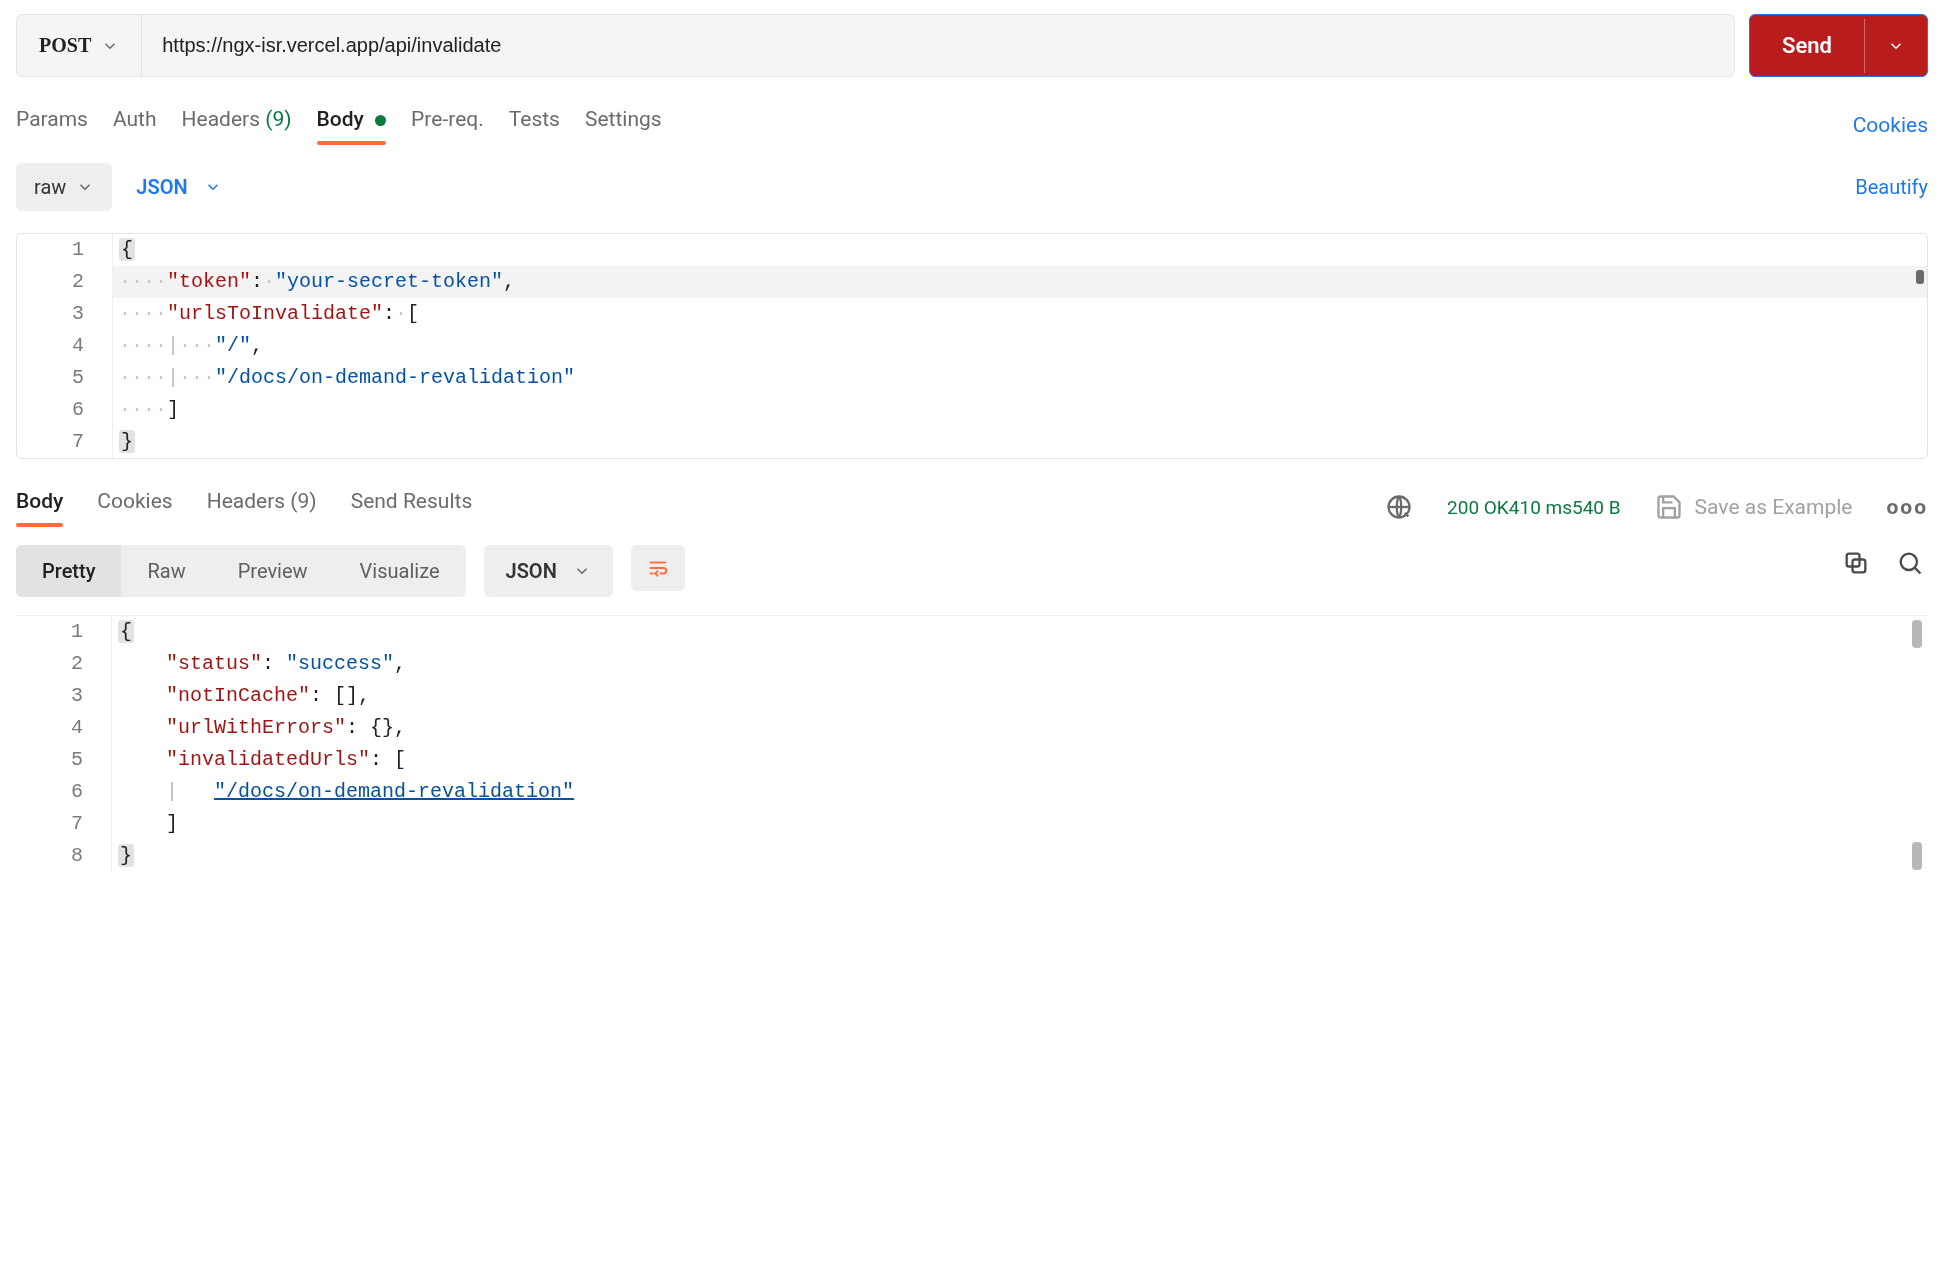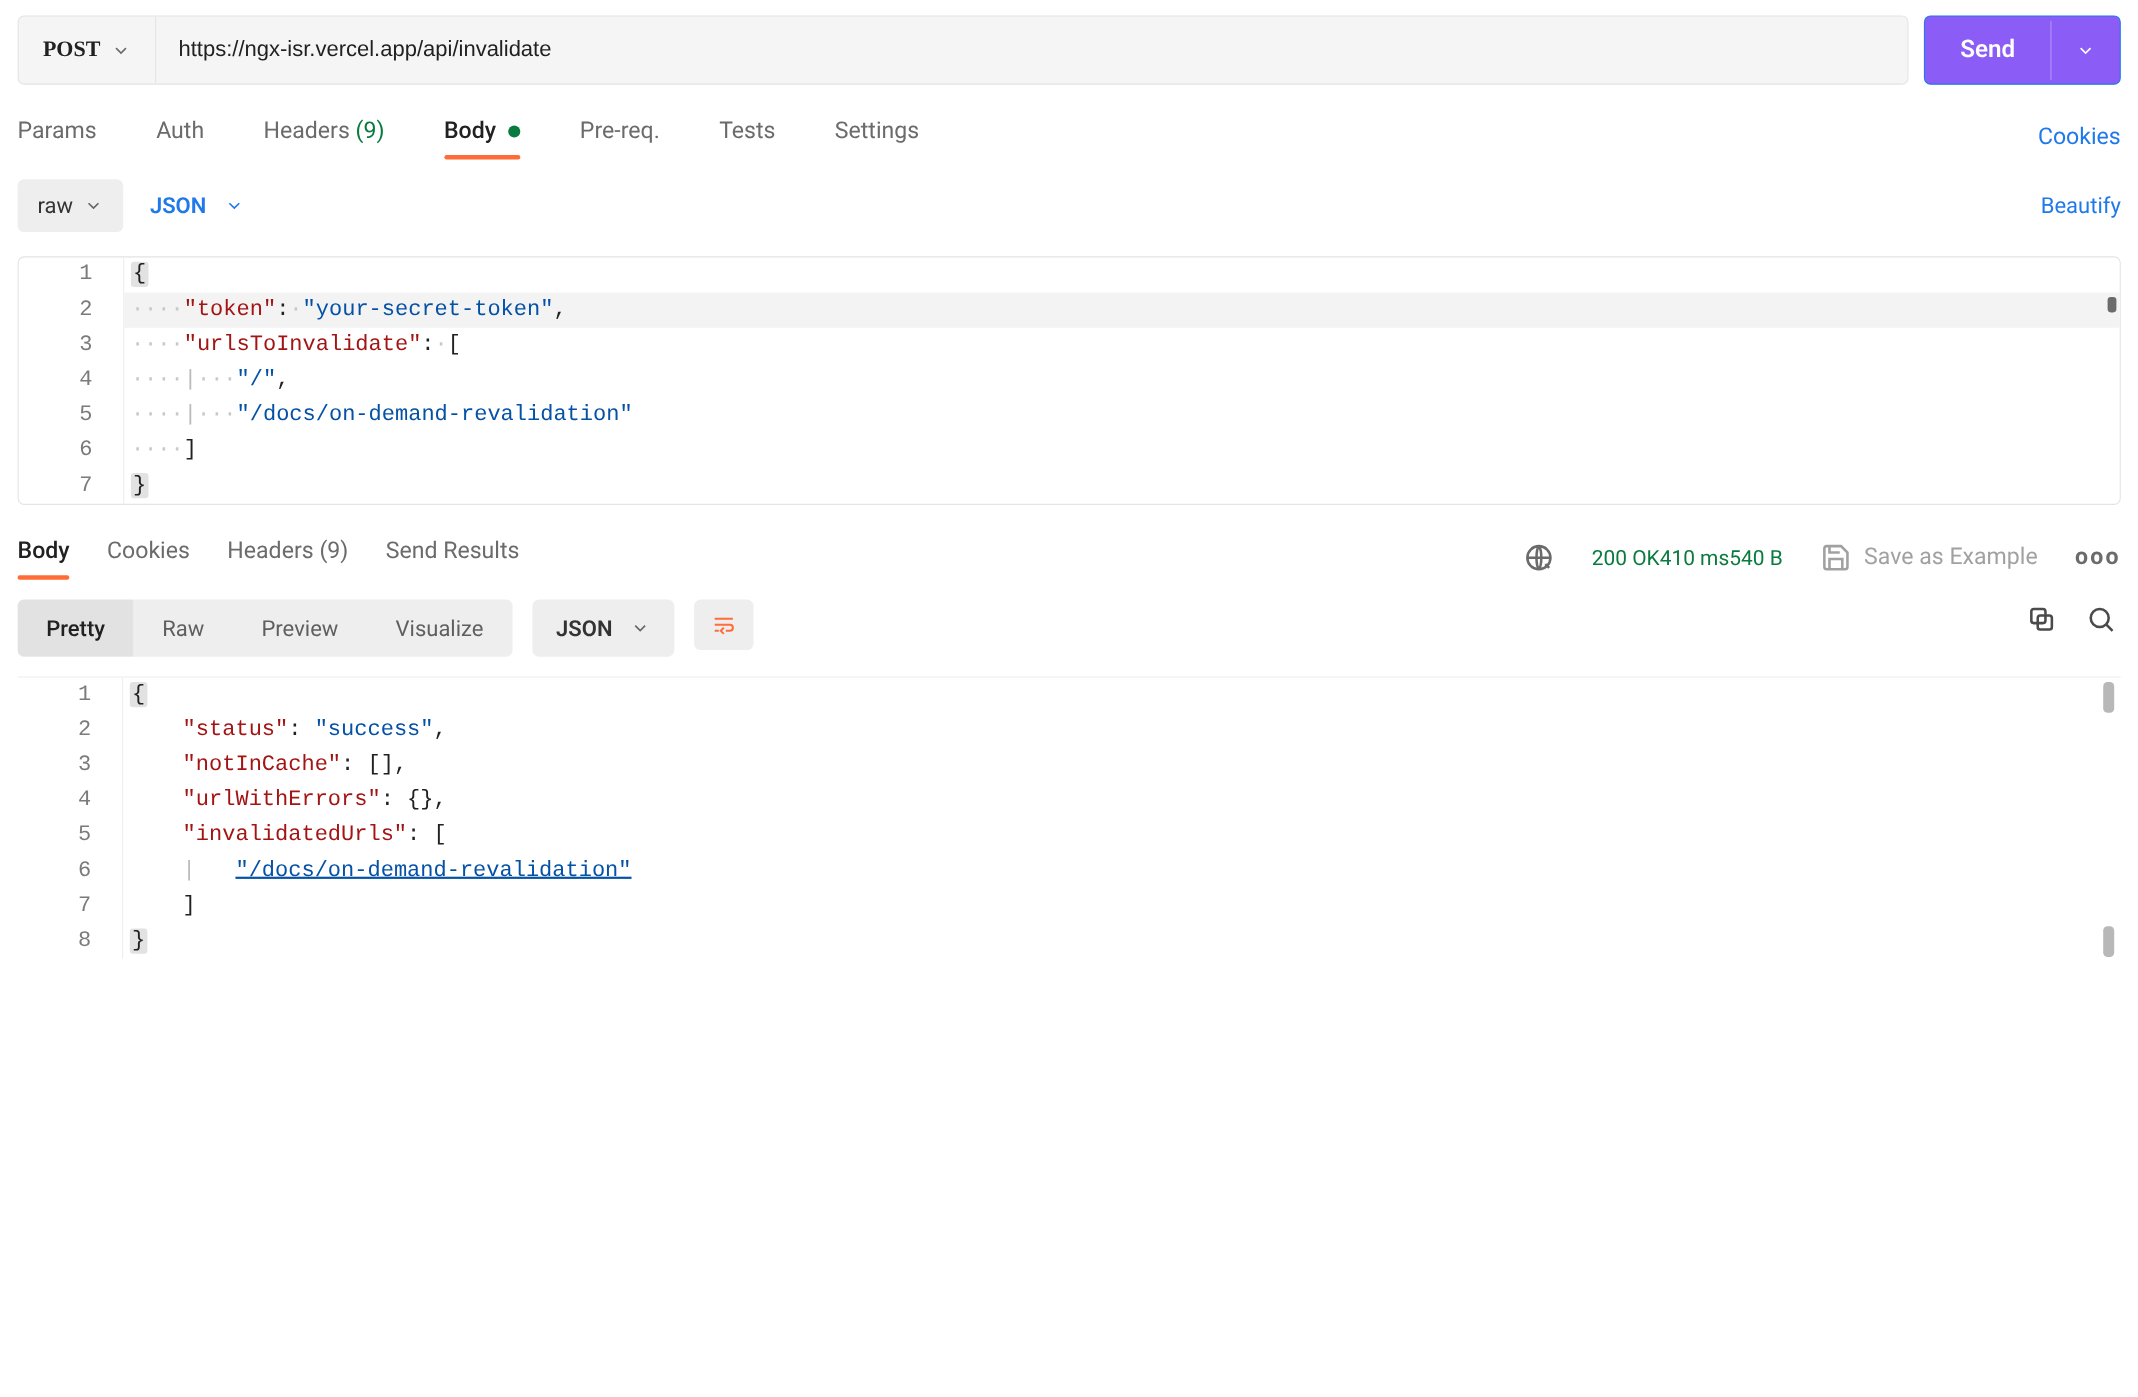--- a/index.html
+++ b/index.html
@@ -34,40 +34,40 @@
     flex: 1;
     border: none;
     background: transparent;
     padding: 0 20px;
     font-size: 20px;
     color: #212121;
     outline: none;
   }
   .send-btn {
     display: flex; align-items: center;
-    background: #8b5cf6;
+    background: #b91c1c;
     border: 1px solid #2079ea;
     border-radius: 6px;
     color: #fff;
     font-weight: 600;
     font-size: 22px;
     cursor: pointer;
     overflow: hidden;
   }
   .send-main { padding: 18px 32px; }
   .send-caret {
     border-left: 1px solid rgba(255,255,255,.35);
     padding: 18px 22px;
     display: flex; align-items: center;
   }
 
   
   .tabs {
     display: flex; align-items: center;
-    gap: 54px;
+    gap: 25px;
     margin-top: 30px;
     color: #6b6b6b;
     font-size: 21px;
   }
   .tab { cursor: pointer; padding-bottom: 12px; position: relative; }
   .tab.active { color: #212121; font-weight: 500; }
   .tab.active::after {
     content: "";
     position: absolute; left: 0; right: 0; bottom: -2px;
     height: 4px; background: #ff6c37; border-radius: 2px;

